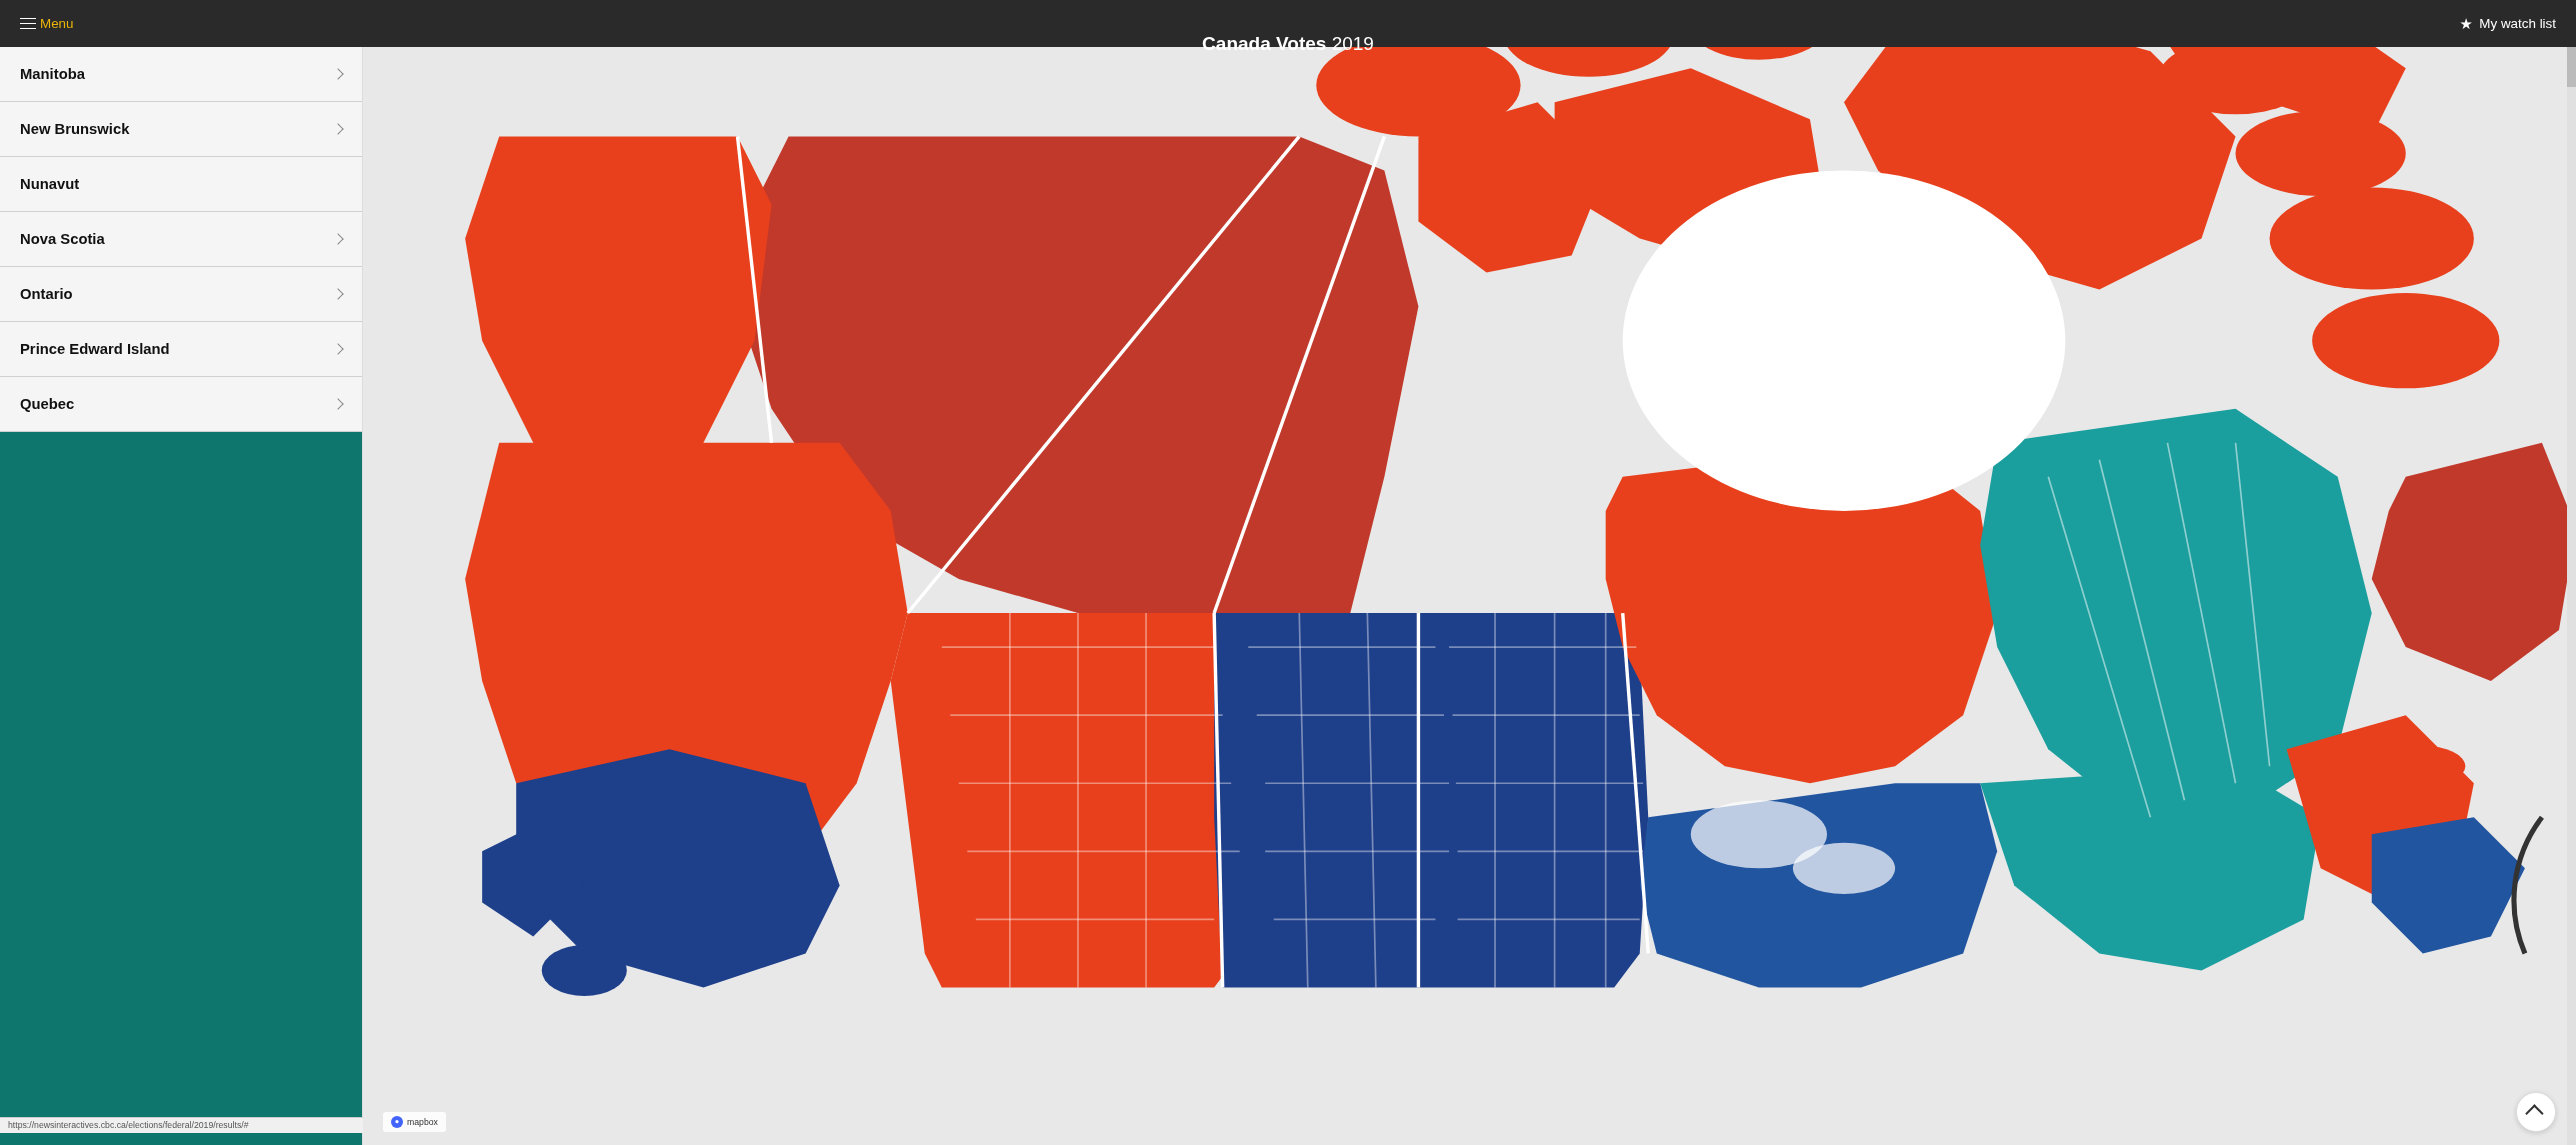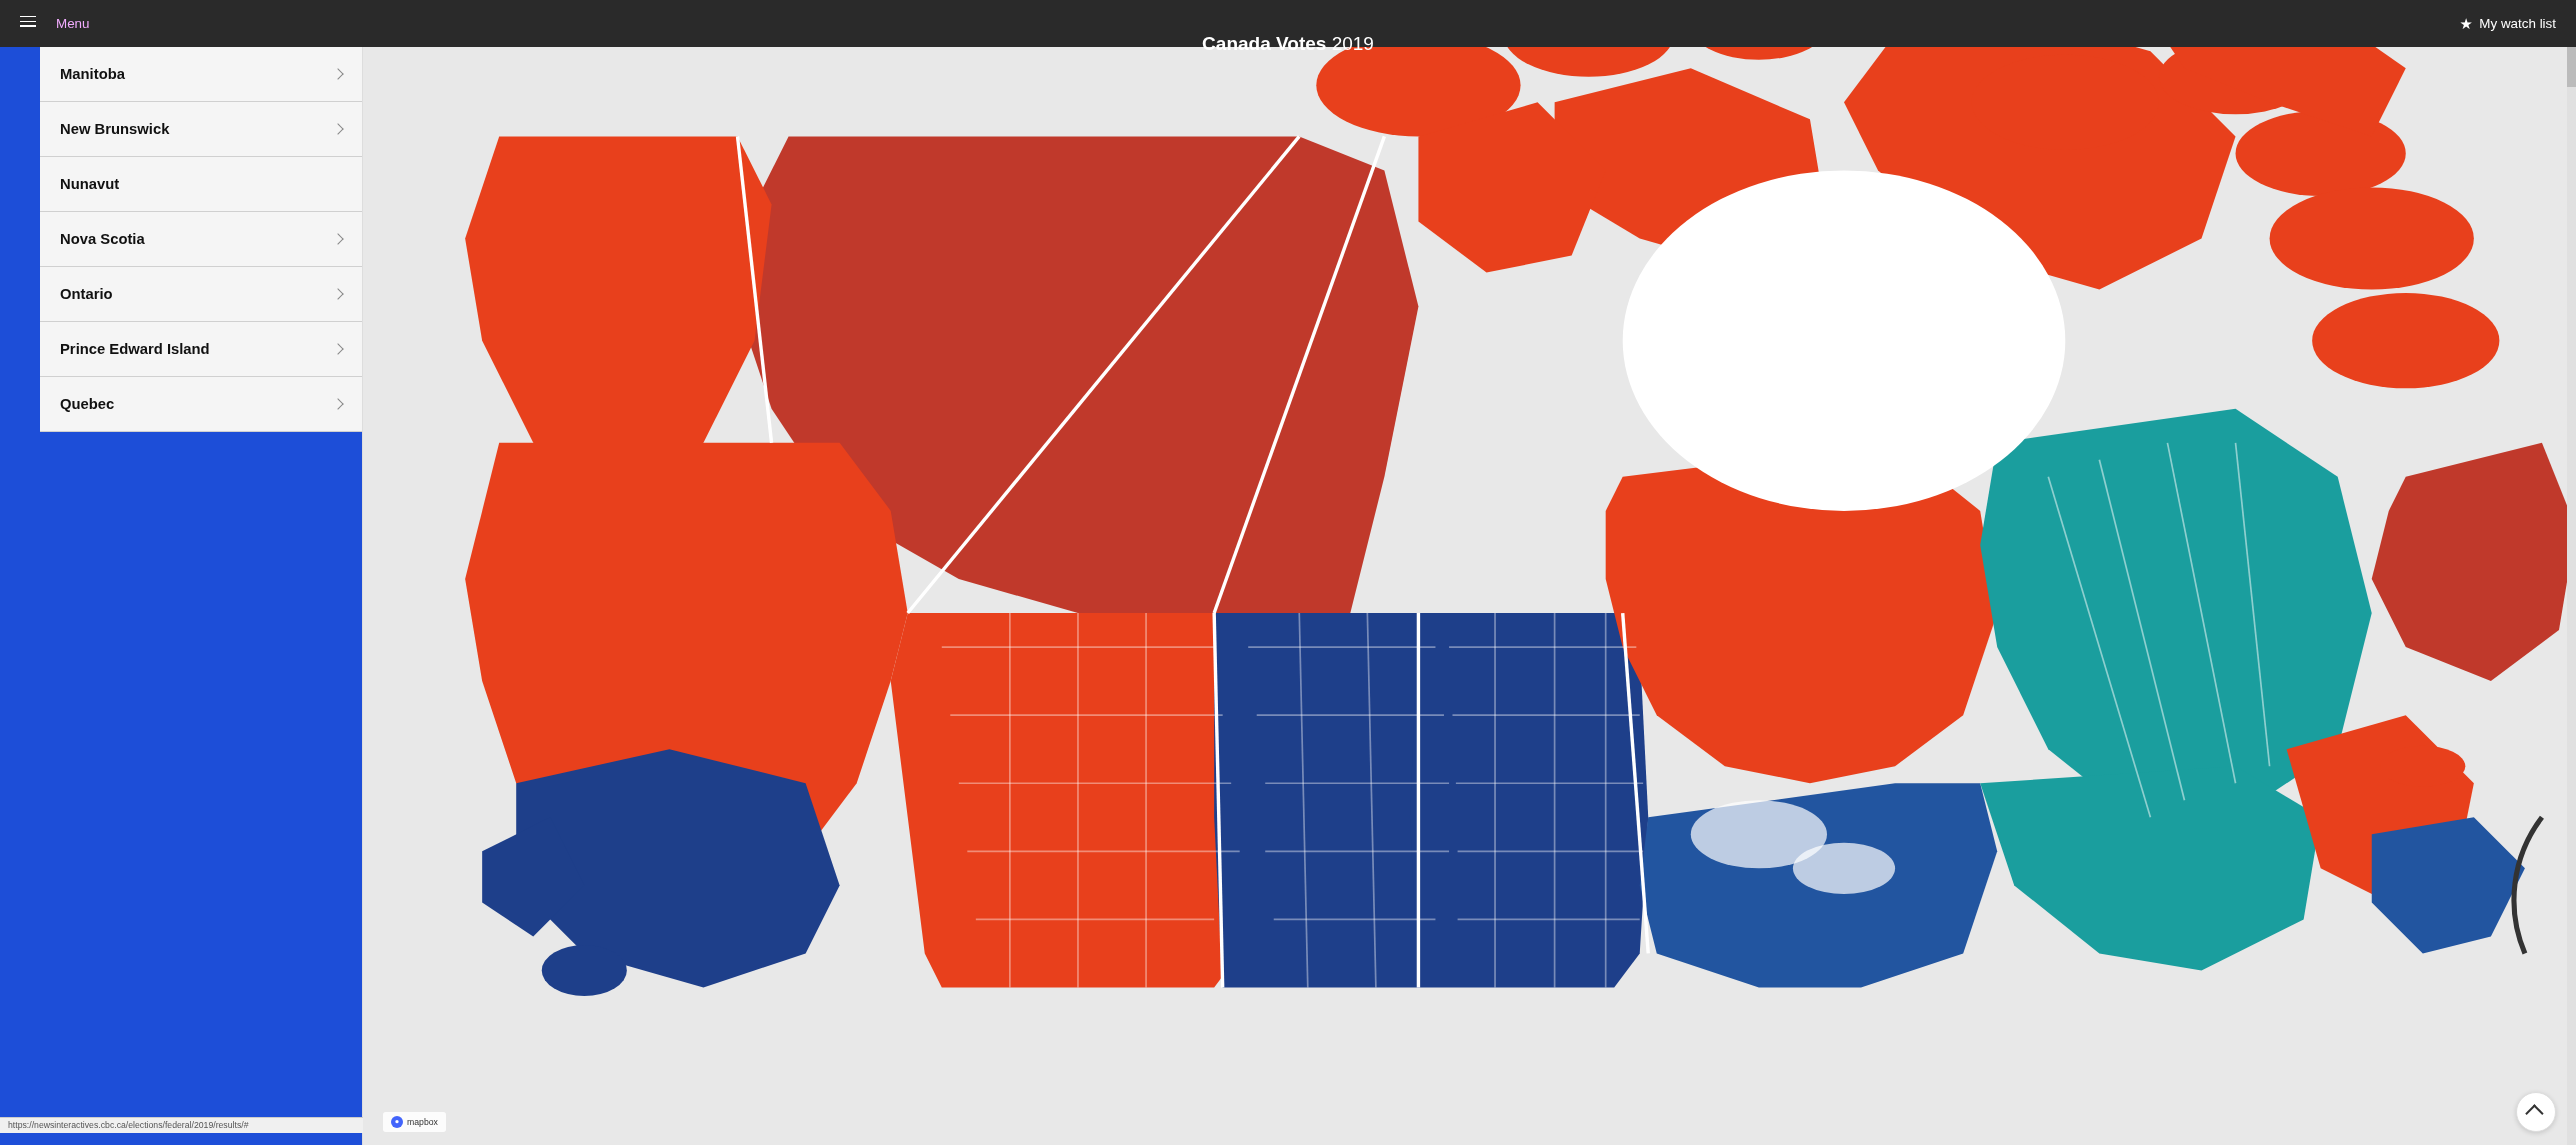--- a/index.html
+++ b/index.html
@@ -11,23 +11,23 @@
       height: 47px;
       display: flex;
       align-items: center;
       justify-content: space-between;
       padding: 0 20px;
       position: relative;
       z-index: 10;
     }
     .header-menu {
       display: flex;
-      align-items: flex-start;
-      gap: 20px;
-      color: #f0abfc;
+      align-items: center;
+      gap: 4px;
+      color: #eab308;
       font-size: 13.4px;
       cursor: pointer;
     }
     .menu-lines {
       display: flex;
       flex-direction: column;
       gap: 3.4px;
     }
     .menu-lines span {
       display: block;
@@ -61,24 +61,23 @@
     
     .main-container {
       display: flex;
       height: calc(100vh - 47px);
     }
 
     
     .sidebar {
       width: 363px;
       min-width: 363px;
-      background: #1d4ed8;
+      background: #0f766e;
       overflow-y: auto;
       border-right: 0.7px solid #ddd;
-      padding-left: 40px;
     }
     .sidebar-item {
       display: flex;
       align-items: center;
       justify-content: space-between;
       padding: 19px 20px;
       border-bottom: 0.7px solid #d0d0d0;
       cursor: pointer;
       background: #f5f5f5;
     }

